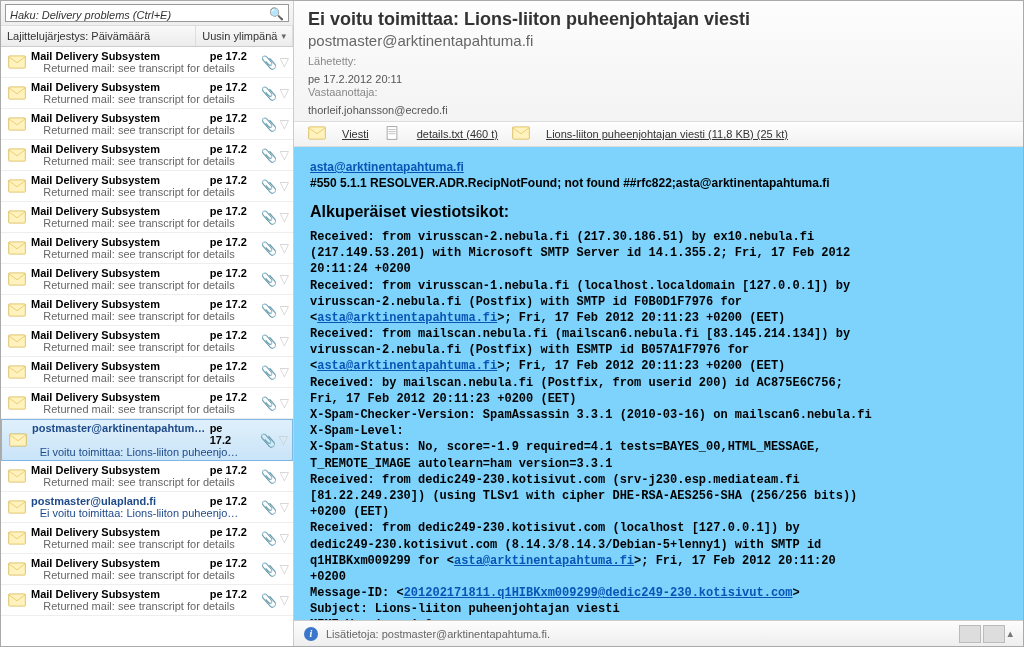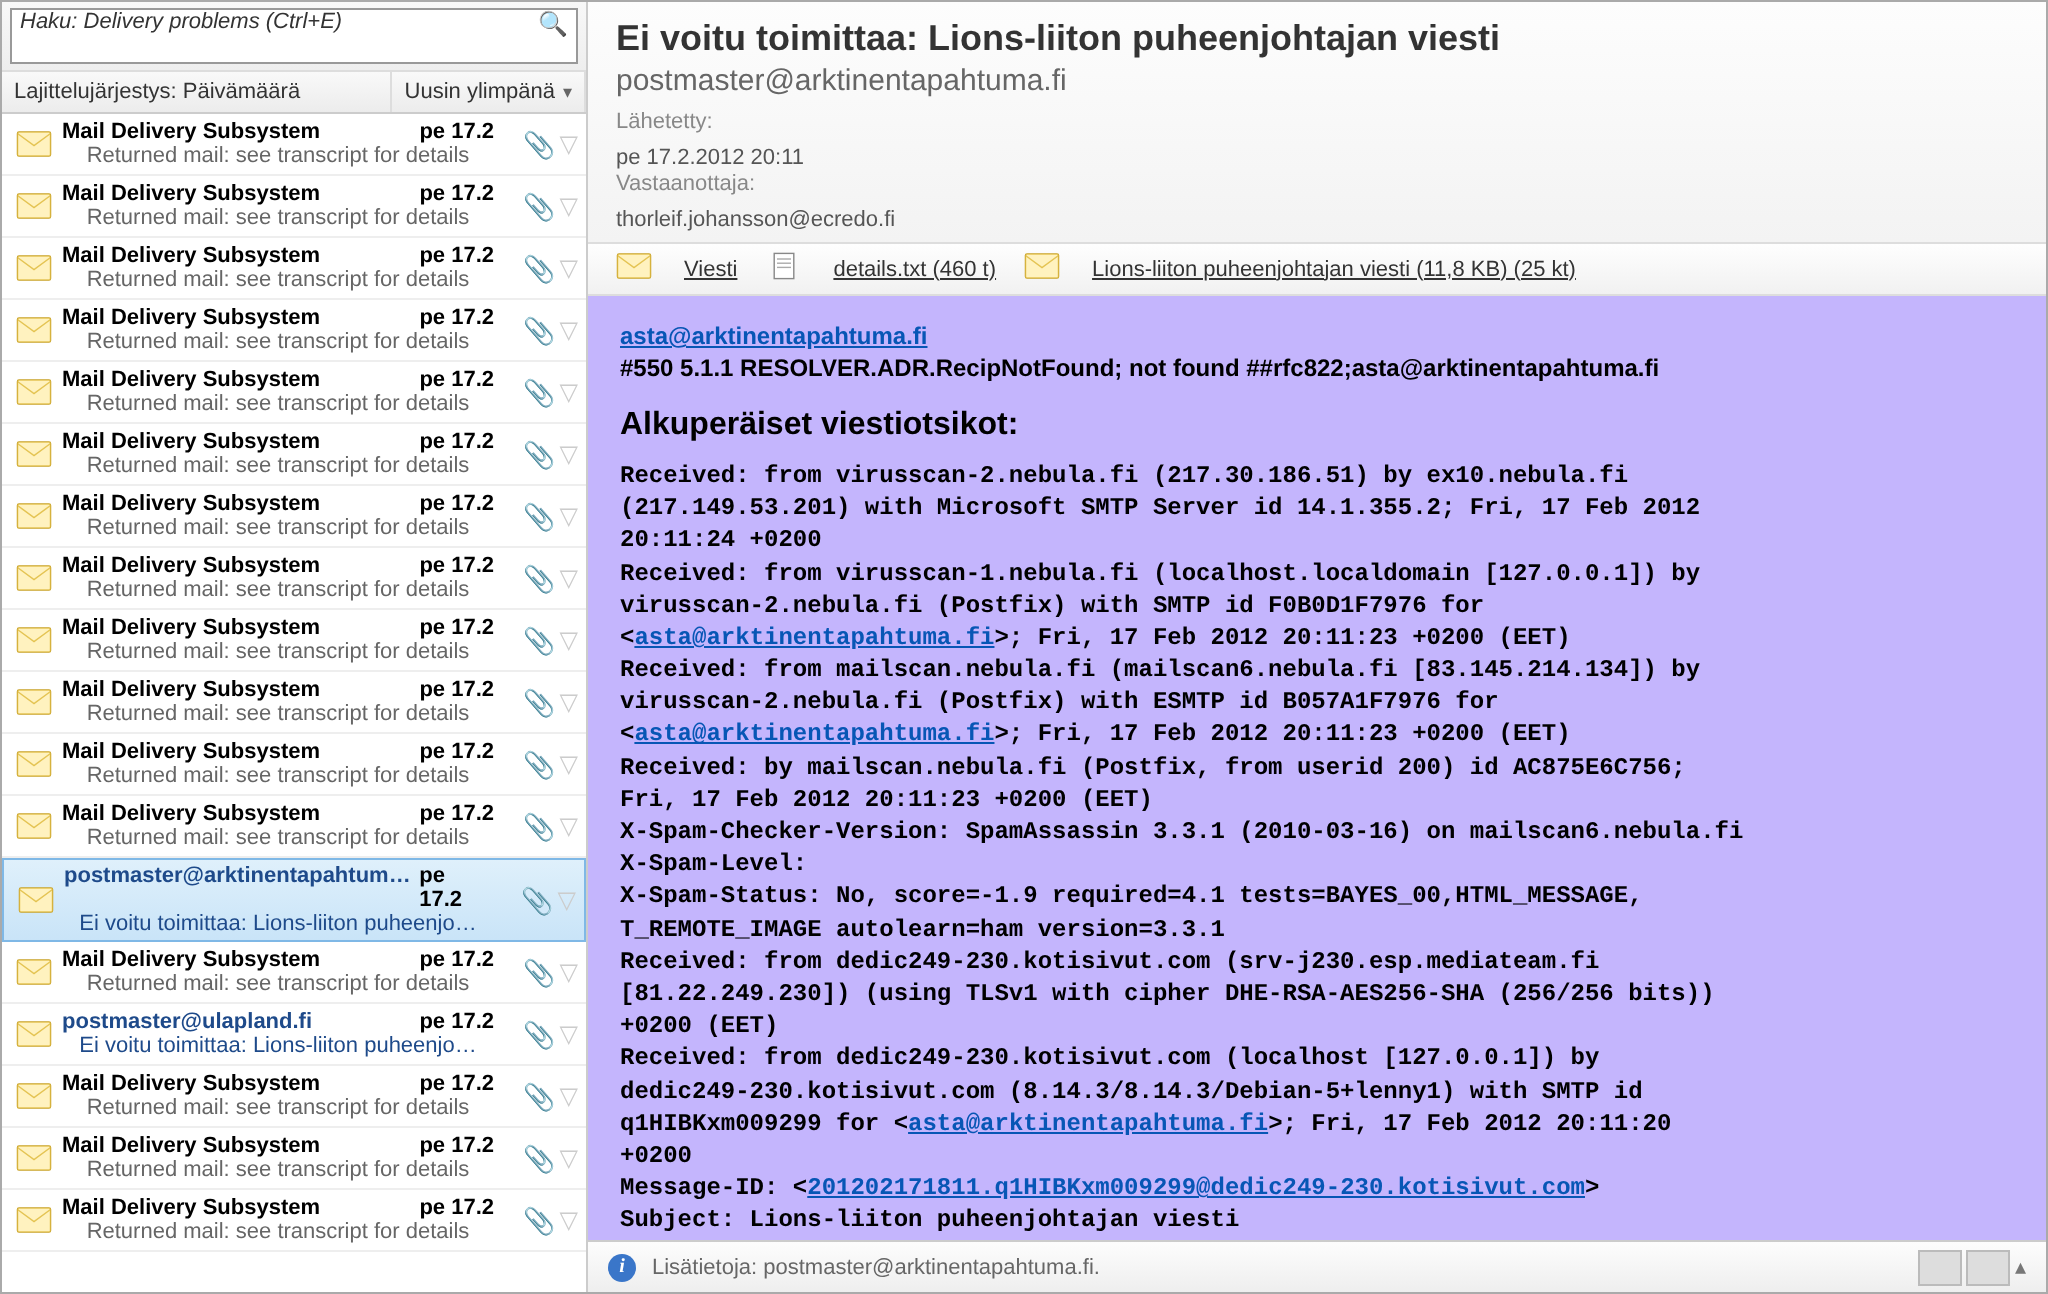--- a/index.html
+++ b/index.html
@@ -1,19 +1,19 @@
 <!DOCTYPE html>
 <html><head>
 <meta charset="utf-8">
 <style>
 * { margin: 0; padding: 0; box-sizing: border-box; }
 body { font-family: "Segoe UI", Tahoma, sans-serif; font-size: 11px; background: #fff; width: 1024px; height: 647px; overflow: hidden; display: flex; border: 1px solid #aaa; }
 .left-pane { width: 293px; border-right: 1px solid #ccc; display: flex; flex-direction: column; background: #fff; }
 .search-row { padding: 3px 4px; border-bottom: 1px solid #ddd; background: linear-gradient(#f8f8f8,#eee); }
-.search-box { display: flex; align-items: flex-start; border: 1px solid #999; background: #fff; height: 28px; padding: 0 4px; gap: 26px; }
+.search-box { display: flex; align-items: flex-end; border: 1px solid #999; background: #fff; height: 18px; padding: 0 4px; gap: 26px; }
 .search-box input { flex: 1; border: none; outline: none; font-size: 11px; color: #333; font-style: italic; }
 .search-box .mag { color: #4a7dbf; font-size: 12px; }
 .sort-row { display: flex; border-bottom: 1px solid #ccc; background: linear-gradient(#f9f9f9,#ececec); }
 .sort-cell { padding: 4px 6px; color: #333; font-size: 11px; border-right: 1px solid #ddd; }
 .sort-cell:first-child { flex: 1; }
 .sort-cell.right { display:flex; align-items:center; gap:4px; }
 .chev { font-size: 9px; color: #666; }
 .msg-list { flex: 1; overflow-y: auto; }
 .msg-item { display: flex; border-bottom: 1px solid #eee; padding: 2px 4px 2px 6px; align-items: center; gap: 4px; min-height: 31px; }
 .msg-item.sel { background: linear-gradient(#dff0fb,#c9e4f8); border: 1px solid #7fb8e6; }
@@ -23,21 +23,21 @@
 .msg-line1 { display: flex; justify-content: space-between; font-size: 11px; }
 .msg-sender { font-weight: bold; color: #000; white-space: nowrap; overflow: hidden; text-overflow: ellipsis; }
 .msg-date { font-weight: bold; color: #000; padding-left: 4px; }
 .msg-subj { color: #666; font-size: 11px; white-space: nowrap; overflow: hidden; text-overflow: ellipsis; text-align: center; }
 .msg-sender.blue { color: #1e4a8a; }
 .msg-subj.blue { color: #1e4a8a; }
 .msg-icons { display:flex; gap:2px; align-items:center; color:#bbb; flex-shrink:0; width:38px; justify-content:flex-end; }
 .clip { color:#888; font-size:13px; }
 .flag { color:#ccc; font-size:12px; }
 
-.right-pane { flex: 1; display: flex; flex-direction: column; background: #c4b5fd; }
+.right-pane { flex: 1; display: flex; flex-direction: column; background: #7dd3fc; }
 .msg-header { padding: 8px 14px 4px 14px; background: linear-gradient(#fdfdfd,#f3f3f3); border-bottom: 1px solid #ddd; }
 .msg-title { font-size: 18px; font-weight: bold; color: #333; margin-bottom: 2px; }
 .msg-from { font-size: 15px; color: #666; margin-bottom: 6px; }
 .hdr-row { display:flex; gap:6px; font-size:11px; color:#888; margin-bottom:1px;flex-direction:column; }
 .hdr-label { width:72px; }
 .hdr-val { color:#555; }
 .attach-row { display:flex; gap:14px; align-items:center; padding:4px 14px; background:linear-gradient(#fefefe,#f1f1f1); border-bottom:1px solid #ddd; font-size:11px; }
 .attach-item { display:flex; align-items:center; gap:16px; color:#333;text-decoration:underline; }
 .att-env svg { width:18px; height:14px; }
 .msg-body { flex:1; overflow:auto; padding:12px 16px; font-size:12px; font-family:"Courier New",monospace; line-height:1.35; color:#000; }

